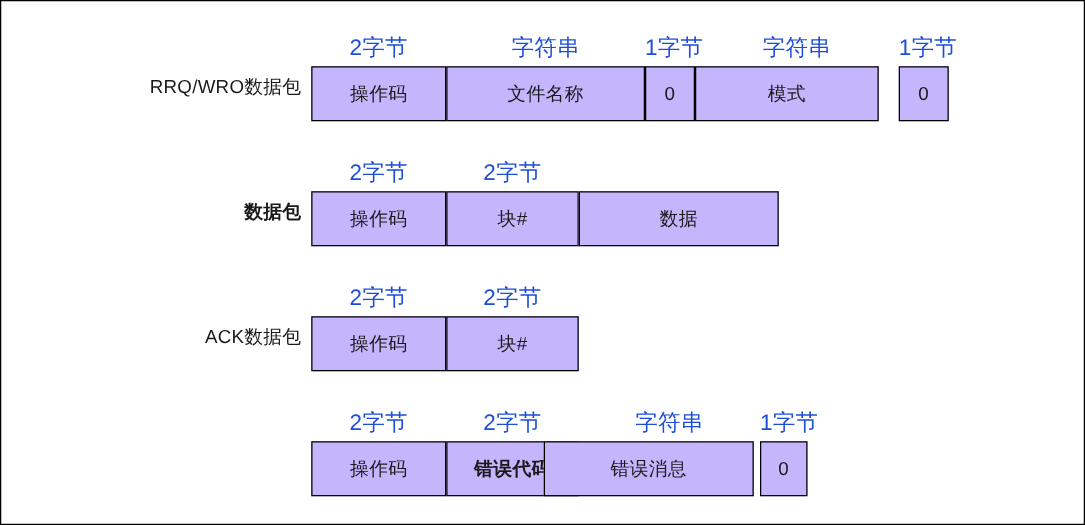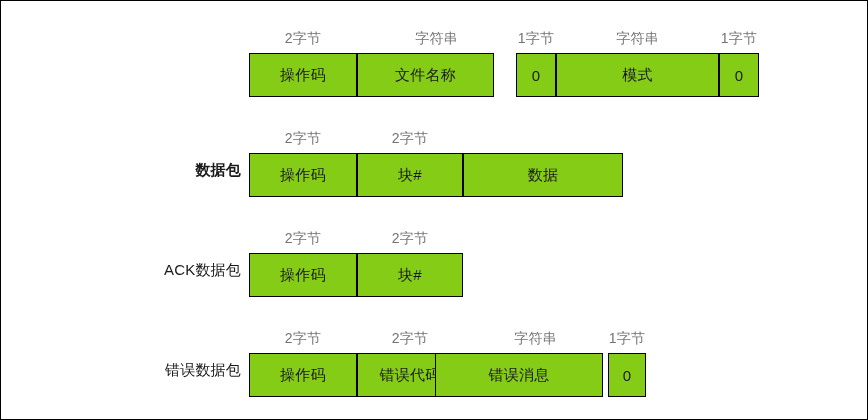--- a/index.html
+++ b/index.html
@@ -43,77 +43,77 @@
     line-height: 34px;
     white-space: nowrap;
     letter-spacing: 0.2px;
   }
   .field {
     position: absolute;
     top: 26px;
     height: 44px;
     box-sizing: border-box;
     border: 1.6px solid #000000;
-    background: #84cc16;
+    background: #c4b5fd;
     display: flex;
     align-items: center;
     justify-content: center;
     font-size: 15px;
     color: #1a1a1a;
     letter-spacing: 0.3px;
   }
   .size-label {
     position: absolute;
     top: 0;
     height: 22px;
     line-height: 22px;
     text-align: center;
-    font-size: 14px;
-    color: #737373;
+    font-size: 18px;
+    color: #1d4ed8;
     white-space: nowrap;
     letter-spacing: 0.2px;
   }
 </style>
 </head>
 <body>
 
 <div id="page">
   <div class="diagram" id="diagram-root">
       <div class="packet-row" style="top: 26px;">
+        <div class="row-label" style="left: 100px; width: 140px; top: 26px; right: auto;">RRQ/WRO数据包</div>
         <div class="size-label" style="left: 248px; width: 108px;">2字节</div>
         <div class="field" style="left: 248px; width: 108px;">操作码</div>
         <div class="size-label" style="left: 356px; width: 159px;">字符串</div>
-        <div class="field" style="left: 356px; width: 137px;">文件名称</div>
+        <div class="field" style="left: 356px; width: 159px;">文件名称</div>
         <div class="size-label" style="left: 515px; width: 40px;">1字节</div>
         <div class="field" style="left: 515px; width: 40px;">0</div>
         <div class="size-label" style="left: 555px; width: 163px;">字符串</div>
-        <div class="field" style="left: 555px; width: 163px;">模式</div>
+        <div class="field" style="left: 555px; width: 147px;">模式</div>
         <div class="size-label" style="left: 718px; width: 40px;">1字节</div>
         <div class="field" style="left: 718px; width: 40px;">0</div>
       </div>
       <div class="packet-row" style="top: 126px;">
         <div class="row-label" style="left: 100px; width: 140px; top: 26px; right: auto; font-weight: bold;">数据包</div>
         <div class="size-label" style="left: 248px; width: 108px;">2字节</div>
         <div class="field" style="left: 248px; width: 108px;">操作码</div>
         <div class="size-label" style="left: 356px; width: 106px;">2字节</div>
         <div class="field" style="left: 356px; width: 106px;">块#</div>
         <div class="field" style="left: 462px; width: 160px;">数据</div>
       </div>
       <div class="packet-row" style="top: 226px;">
         <div class="row-label" style="left: 100px; width: 140px; top: 26px; right: auto;">ACK数据包</div>
         <div class="size-label" style="left: 248px; width: 108px;">2字节</div>
         <div class="field" style="left: 248px; width: 108px;">操作码</div>
         <div class="size-label" style="left: 356px; width: 106px;">2字节</div>
         <div class="field" style="left: 356px; width: 106px;">块#</div>
       </div>
       <div class="packet-row" style="top: 326px;">
-        <div class="row-label" style="left: 100px; width: 140px; top: 26px; right: auto;">错误数据包</div>
         <div class="size-label" style="left: 248px; width: 108px;">2字节</div>
         <div class="field" style="left: 248px; width: 108px;">操作码</div>
         <div class="size-label" style="left: 356px; width: 106px;">2字节</div>
-        <div class="field" style="left: 356px; width: 106px;">错误代码</div>
+        <div class="field" style="left: 356px; width: 106px; font-weight: bold;">错误代码</div>
         <div class="size-label" style="left: 462px; width: 145px;">字符串</div>
         <div class="field" style="left: 434px; width: 168px;">错误消息</div>
         <div class="size-label" style="left: 607px; width: 38px;">1字节</div>
         <div class="field" style="left: 607px; width: 38px;">0</div>
       </div>
     </div>
 </div>
 
 </body></html>

